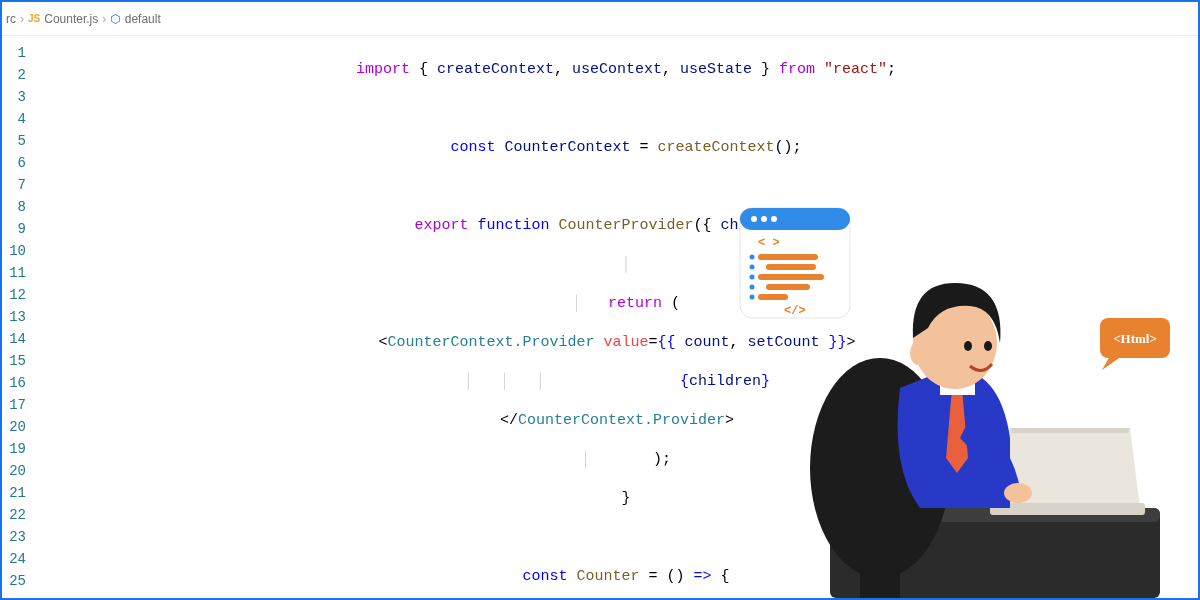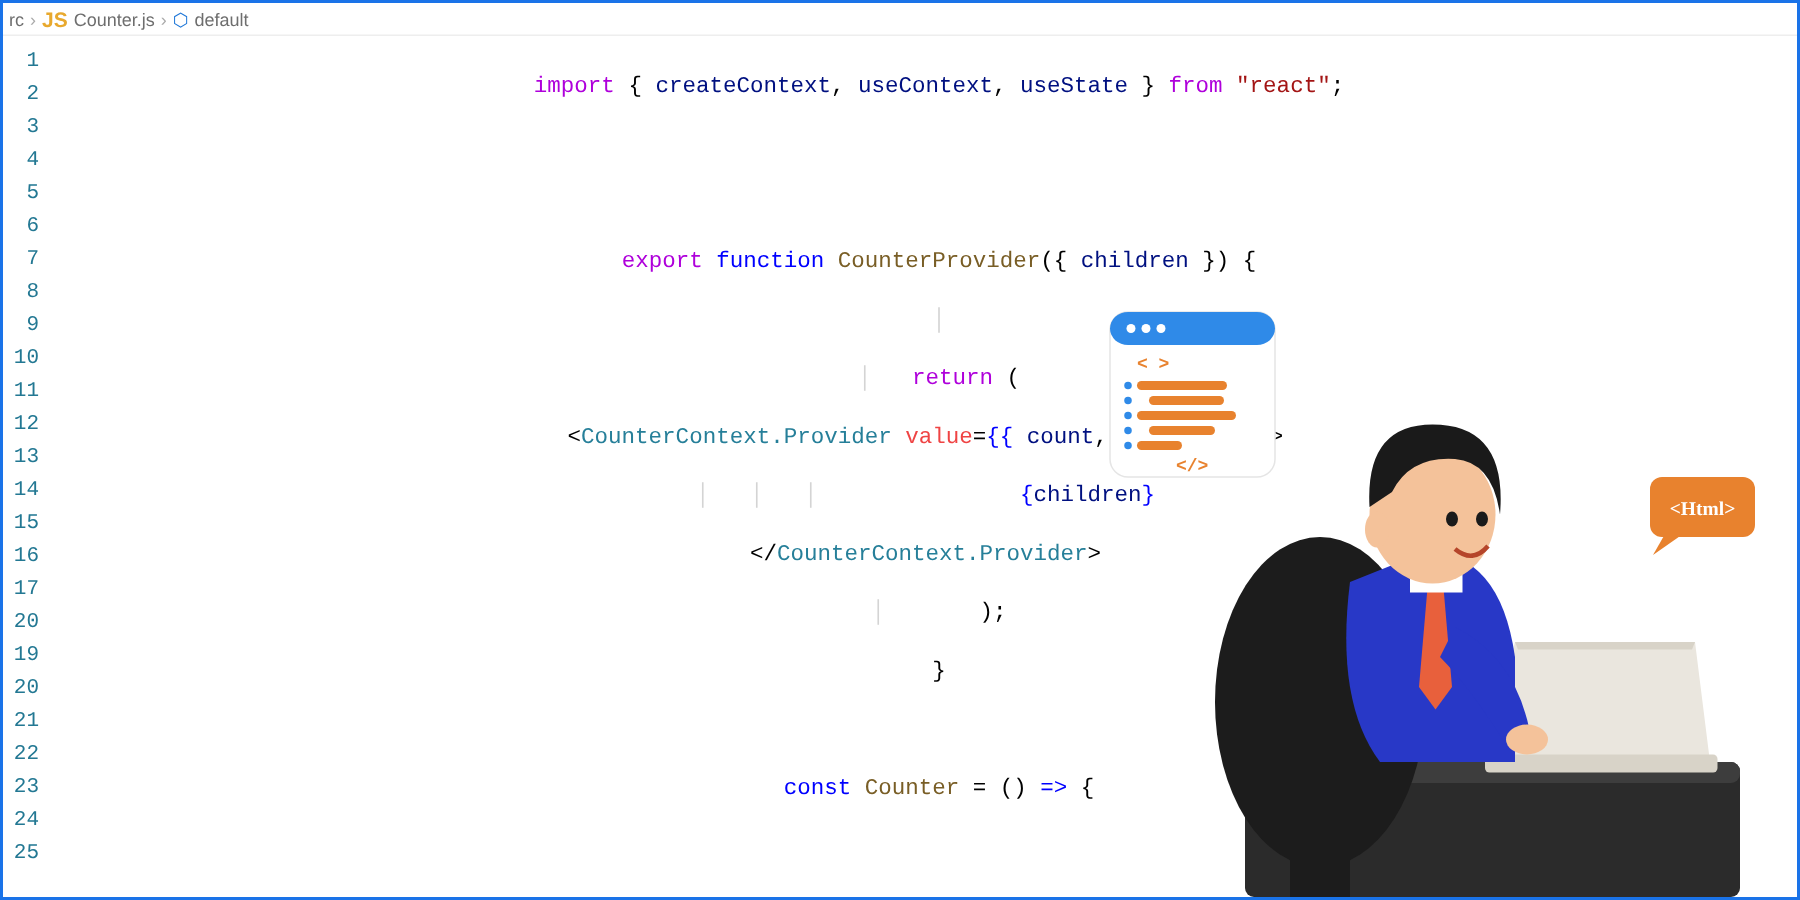--- a/index.html
+++ b/index.html
@@ -7,31 +7,31 @@
   width: 1200px;
   height: 600px;
   font-family: Consolas, 'Courier New', monospace;
   font-size: 15px;
   background: #fff;
   border: 2px solid #1a73e8;
   overflow: hidden;
   position: relative;
 }
 .breadcrumb {
-  height: 22px;
+  height: 34px;
   font-size: 12px;
   color: #6e6e6e;
   padding: 2px 4px;
   display: flex;
   align-items: center;
   gap: 4px;
   font-family: 'Segoe UI', sans-serif;
   border-bottom: 1px solid #eee;
 }
-.breadcrumb .js-badge { color: #e8a92e; font-weight: bold; font-size: 14px; }
+.breadcrumb .js-badge { color: #e8a92e; font-weight: bold; font-size: 10px; }
 .breadcrumb .sep { color: #aaa; }
 .breadcrumb .sym { color: #2078d8; font-size: 12px; }
 .editor {
   display: flex;
   height: calc(100% - 22px);
 }
 .gutter {
   width: 34px;
   text-align: right;
   color: #237893;
@@ -106,20 +106,21 @@
     <div>21</div>
     <div>22</div>
     <div>23</div>
     <div>24</div>
     <div>25</div>
   </div>
 
   <div class="code">
 <span class="line">  <span class="kw">import</span><span> { </span><span class="var">createContext</span><span>, </span><span class="var">useContext</span><span>, </span><span class="var">useState</span><span> } </span><span class="kw">from</span><span> </span><span class="str">"react"</span><span>;</span></span>
 <span class="line"> </span>
+<span class="line">  <span class="kw2">const</span><span> </span><span class="var">CounterContext</span><span> = </span><span class="fn">createContext</span><span>();</span></span>
 <span class="line"> </span>
 <span class="line">  <span class="kw">export</span><span> </span><span class="kw2">function</span><span> </span><span class="fn">CounterProvider</span><span>({ </span><span class="var">children</span><span> }) {</span></span>
 <span class="line">  <span class="guide">│</span></span>
 <span class="line">  <span class="guide">│   </span><span class="kw">return</span><span> (</span></span>
 <span class="line"><span>&lt;</span><span class="jsx">CounterContext.Provider</span><span> </span><span class="attr">value</span><span>=</span><span class="kw2">{{ </span><span class="var">count</span><span>, </span><span class="var">setCount</span><span class="kw2"> }}</span><span>&gt;</span></span>
 <span class="line"><span class="guide">│   │   │   </span><span class="kw2">            {</span><span class="var">children</span><span class="kw2">}</span></span>
 <span class="line"><span>&lt;/</span><span class="jsx">CounterContext.Provider</span><span>&gt;</span></span>
 <span class="line">  <span class="guide">│   </span><span>    );</span></span>
 <span class="line">  <span>}</span></span>
 <span class="line"> </span>

